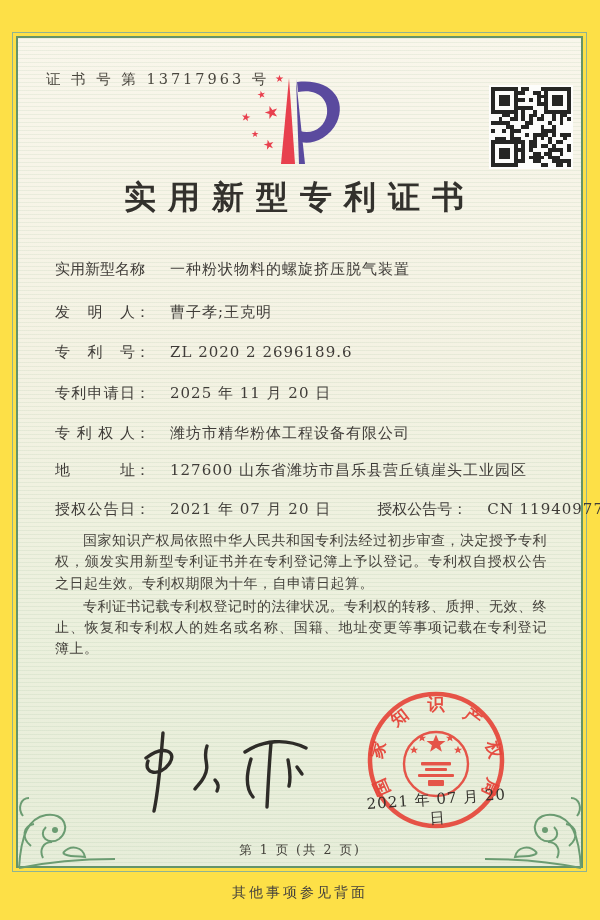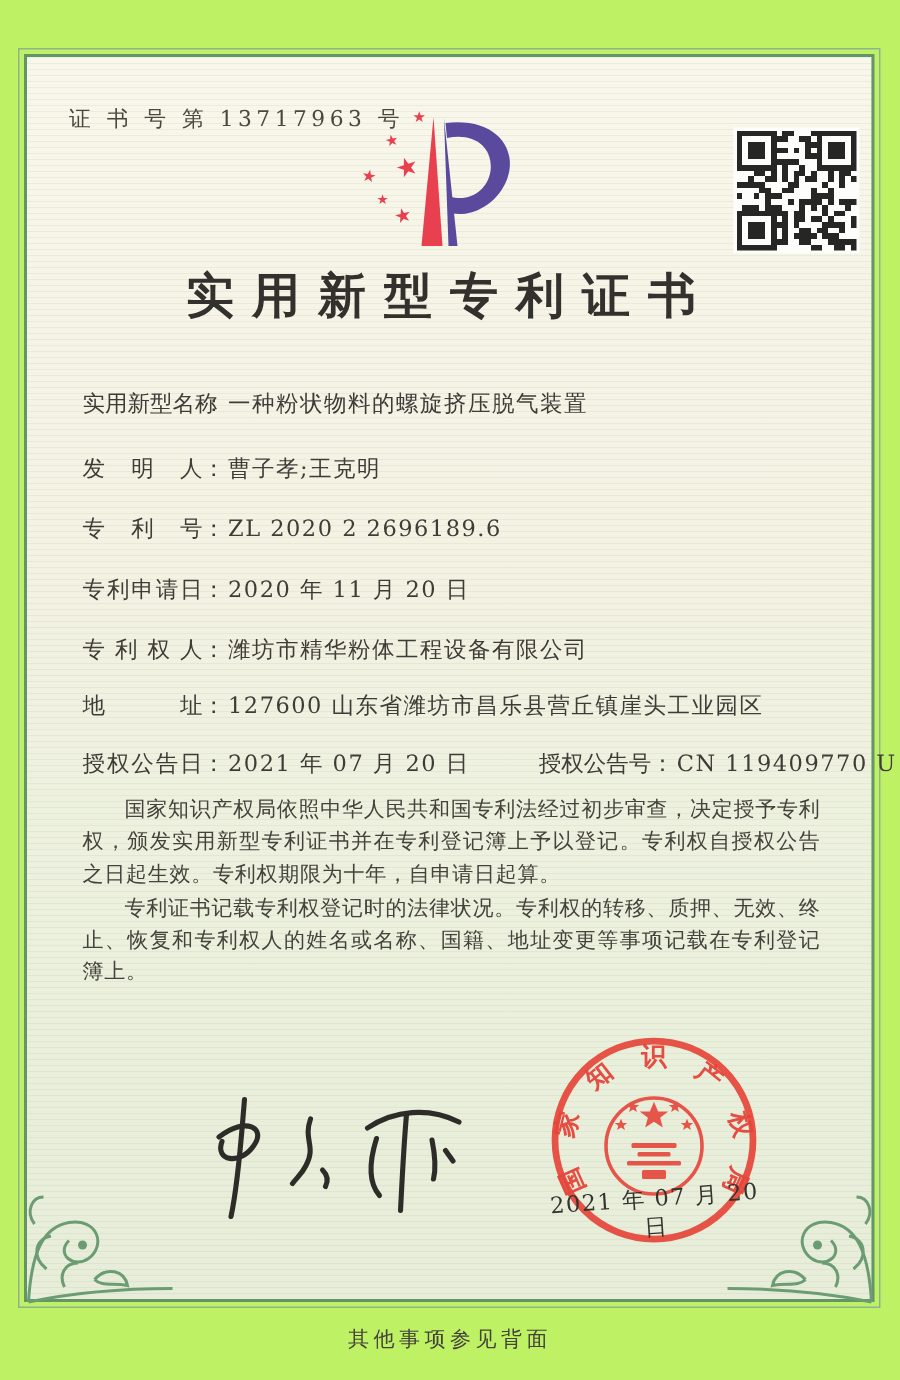--- a/index.html
+++ b/index.html
@@ -1,18 +1,18 @@
 <!DOCTYPE html>
 <html><head>
 <meta charset="utf-8">
 <style>
   html,body{margin:0;padding:0;}
   .page{
     position:relative; width:600px; height:920px; overflow:hidden;
-    background:#bef264;
+    background:#fde047;
     font-family:"DejaVu Serif","Liberation Serif",serif;
     color:#3f3c38;
   }
   
   .frame-outer{
     position:absolute; left:12px; top:32px; width:575px; height:840px;
     border:1px solid #8fb392; box-sizing:border-box; z-index:0;
   }
   .frame-inner{
     position:absolute; left:16px; top:36px; width:567px; height:832px;
@@ -36,21 +36,21 @@
     position:absolute; left:0; top:176px; width:100%; text-align:center;
     font-size:32px; font-weight:bold; letter-spacing:12px; color:#33312d; z-index:2;
   }
   .fields{position:absolute; left:55px; top:0; width:500px; z-index:2; font-size:15px;}
   .frow{position:absolute; left:0; white-space:nowrap;}
   .flabel{
     display:inline-block; width:80px; vertical-align:bottom;
     text-align:justify; text-align-last:justify;
   }
   .colon{display:inline-block; margin:0 2px 0 0;}
-  .fvalue{letter-spacing:1px;}
+  .fvalue{letter-spacing:1px;margin-left:18px;}
   .flabel2{display:inline-block; margin-left:46px;font-family:Liberation Serif, serif;}
   .paras{position:absolute; left:55px; top:531px; width:492px; z-index:2;}
   .paras p{
     margin:0 0 2px 0; font-size:14px; line-height:1.52; text-indent:2em;
     text-align:justify; color:#45423c; letter-spacing:0.5px;font-family:Liberation Mono, monospace;
   }
   .signer{position:absolute; left:56px; top:748px; z-index:3; font-size:15.5px; line-height:28px;
     font-family:"DejaVu Sans","Liberation Sans",sans-serif; color:#3a3832;}
   .signature{position:absolute; left:118px; top:726px; z-index:3;}
   
@@ -251,21 +251,21 @@
     <div class="frow" style="top:260px">
       <span class="flabel">实用新型名称</span><span class="colon">：</span><span class="fvalue">一种粉状物料的螺旋挤压脱气装置</span>
     </div>
     <div class="frow" style="top:303px">
       <span class="flabel">发明人</span><span class="colon">：</span><span class="fvalue">曹子孝;王克明</span>
     </div>
     <div class="frow" style="top:343px">
       <span class="flabel">专利号</span><span class="colon">：</span><span class="fvalue">ZL 2020 2 2696189.6</span>
     </div>
     <div class="frow" style="top:384px">
-      <span class="flabel">专利申请日</span><span class="colon">：</span><span class="fvalue">2020 年 11 月 20 日</span>
+      <span class="flabel">专利申请日</span><span class="colon">：</span><span class="fvalue">2025 年 11 月 20 日</span>
     </div>
     <div class="frow" style="top:424px">
       <span class="flabel">专利权人</span><span class="colon">：</span><span class="fvalue">潍坊市精华粉体工程设备有限公司</span>
     </div>
     <div class="frow" style="top:461px">
       <span class="flabel">地址</span><span class="colon">：</span><span class="fvalue">127600 山东省潍坊市昌乐县营丘镇崖头工业园区</span>
     </div>
     <div class="frow" style="top:500px">
       <span class="flabel">授权公告日</span><span class="colon">：</span><span class="fvalue">2021 年 07 月 20 日</span><span class="flabel2">授权公告号</span><span class="colon">：</span><span class="fvalue">CN 119409770 U</span>
     </div>
@@ -335,15 +335,16 @@
       <path d="M6,100 C8,66 16,50 33,47 C52,44 58,62 46,71 C36,78 24,68 33,59"></path>
       <path d="M6,100 C30,95 62,91 102,91"></path>
       <path d="M18,78 C8,70 10,58 21,56"></path>
       <path d="M30,90 C26,82 30,74 39,74"></path>
       <path d="M50,85 C58,76 70,79 72,89 C62,87 55,90 50,85"></path>
       <path d="M10,48 C4,40 8,30 16,30"></path>
       <circle cx="42" cy="62" r="3" fill="#6b9c72" stroke="none"></circle>
     </svg>
   </div>
 
+  <div class="footer-page">第 1 页 (共 2 页)</div>
   <div class="back-note">其他事项参见背面</div>
 
 </div>
 
 </body></html>

